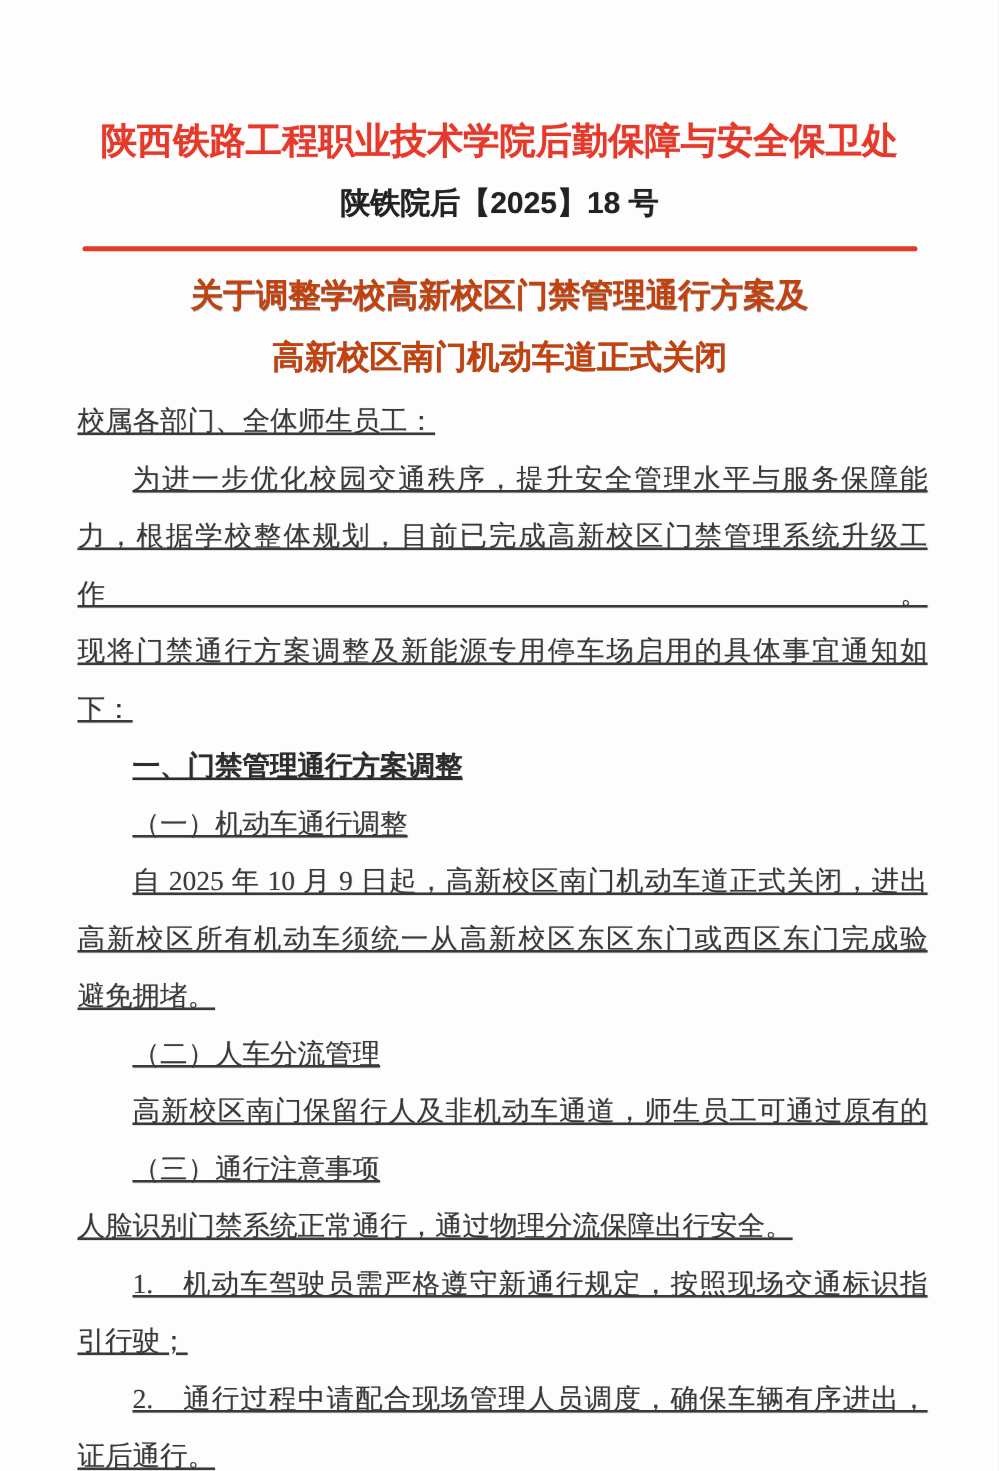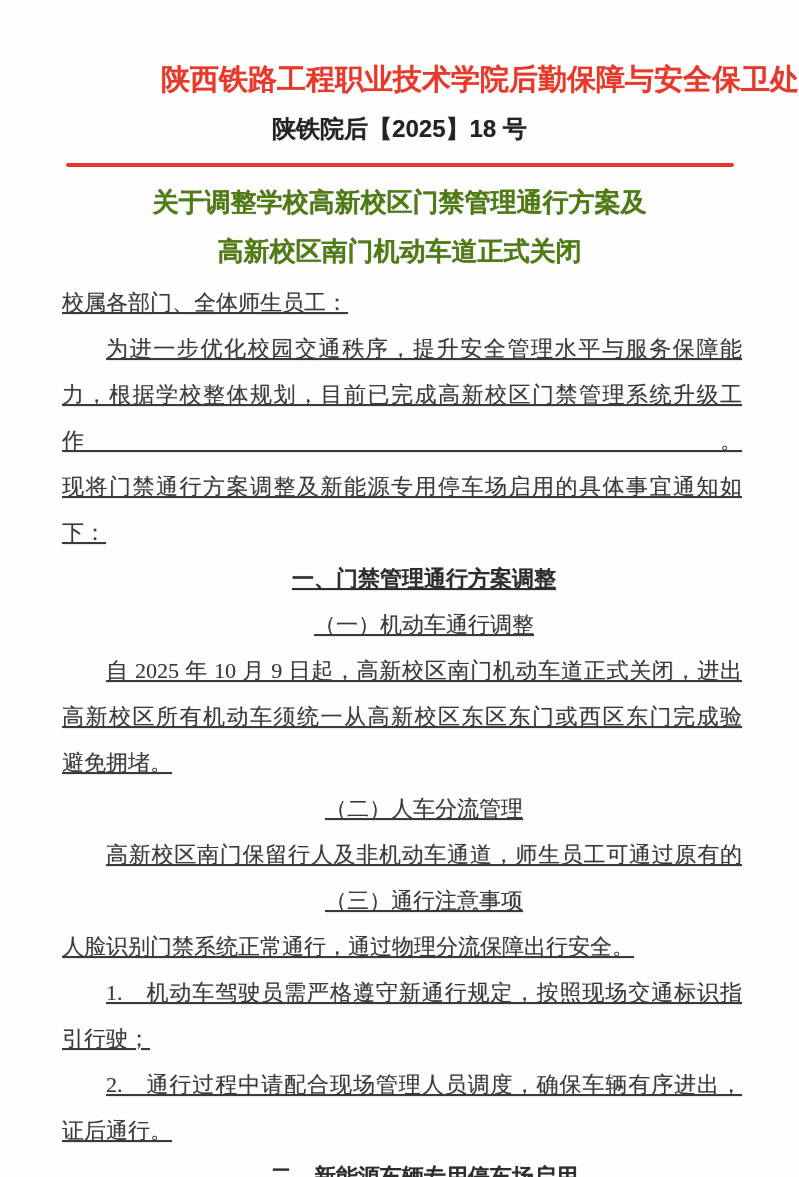--- a/index.html
+++ b/index.html
@@ -7,22 +7,22 @@
     position: relative;
     width: 799px;
     height: 1177px;
     margin: 0 auto;
     background: #fdfdfd;
     overflow: hidden;
     font-family: "Liberation Serif", "DejaVu Serif", serif;
   }
   .dept-title {
     margin: 0;
-    padding-top: 57px;
-    text-align: right;
+    padding-top: 91px;
+    text-align: center;
     font-family: "Liberation Sans", "DejaVu Sans", sans-serif;
     font-weight: 700;
     font-size: 29px;
     line-height: 44px;
     color: #e4392b;
     text-shadow: 0 0 1px rgba(228, 57, 43, 0.45);
   }
   .doc-number {
     margin-top: 9px;
     text-align: center;
@@ -39,32 +39,32 @@
     margin: 15px auto 0 auto;
     background: #e23a2b;
     border-radius: 2px;
   }
   .notice-title {
     margin-top: 11px;
     text-align: center;
     font-weight: 700;
     font-size: 26px;
     line-height: 49px;
-    color: #4d7c0f;
+    color: #c2410c;
     text-shadow: 0.3px 0.3px 0.7px rgba(29, 29, 29, 0.5);
   }
   .body-text {
     width: 680px;
     margin: 4px 0 0 62px;
     font-size: 22px;
     color: #3a3a3a;
     text-shadow: 0.3px 0.3px 0.8px rgba(70, 70, 70, 0.40);
   }
   .ln { line-height: 46px; text-decoration: underline; }
-  .indent { text-indent: 44px; text-align: center; }
+  .indent { text-indent: 44px; }
   .fill { text-align: justify; text-align-last: justify; }
   .heading { font-weight: 700; color: #2d2d2d; }
 </style>
 </head>
 <body>
 
 <div class="page">
 
   <div class="dept-title">陕西铁路工程职业技术学院后勤保障与安全保卫处</div>
 

